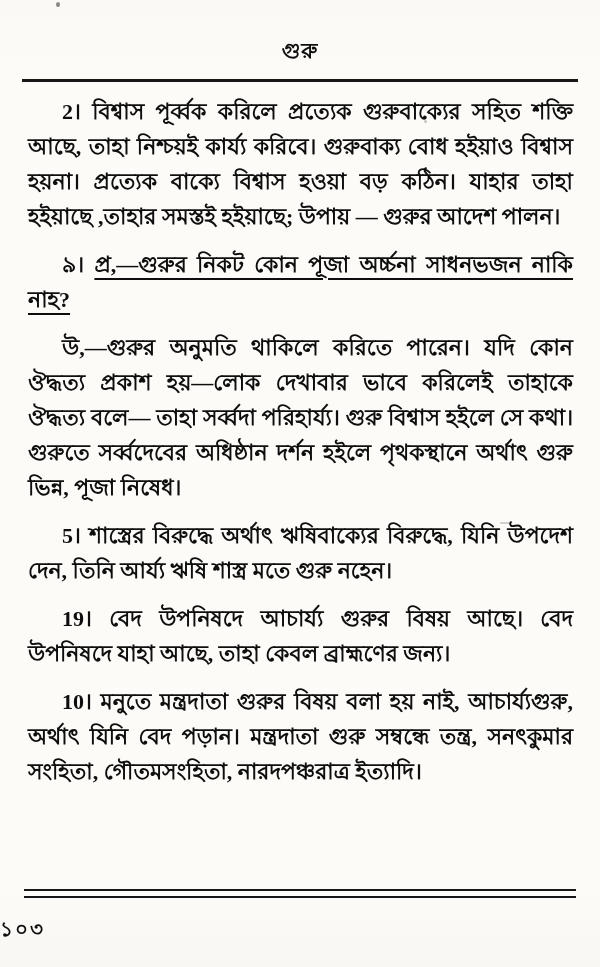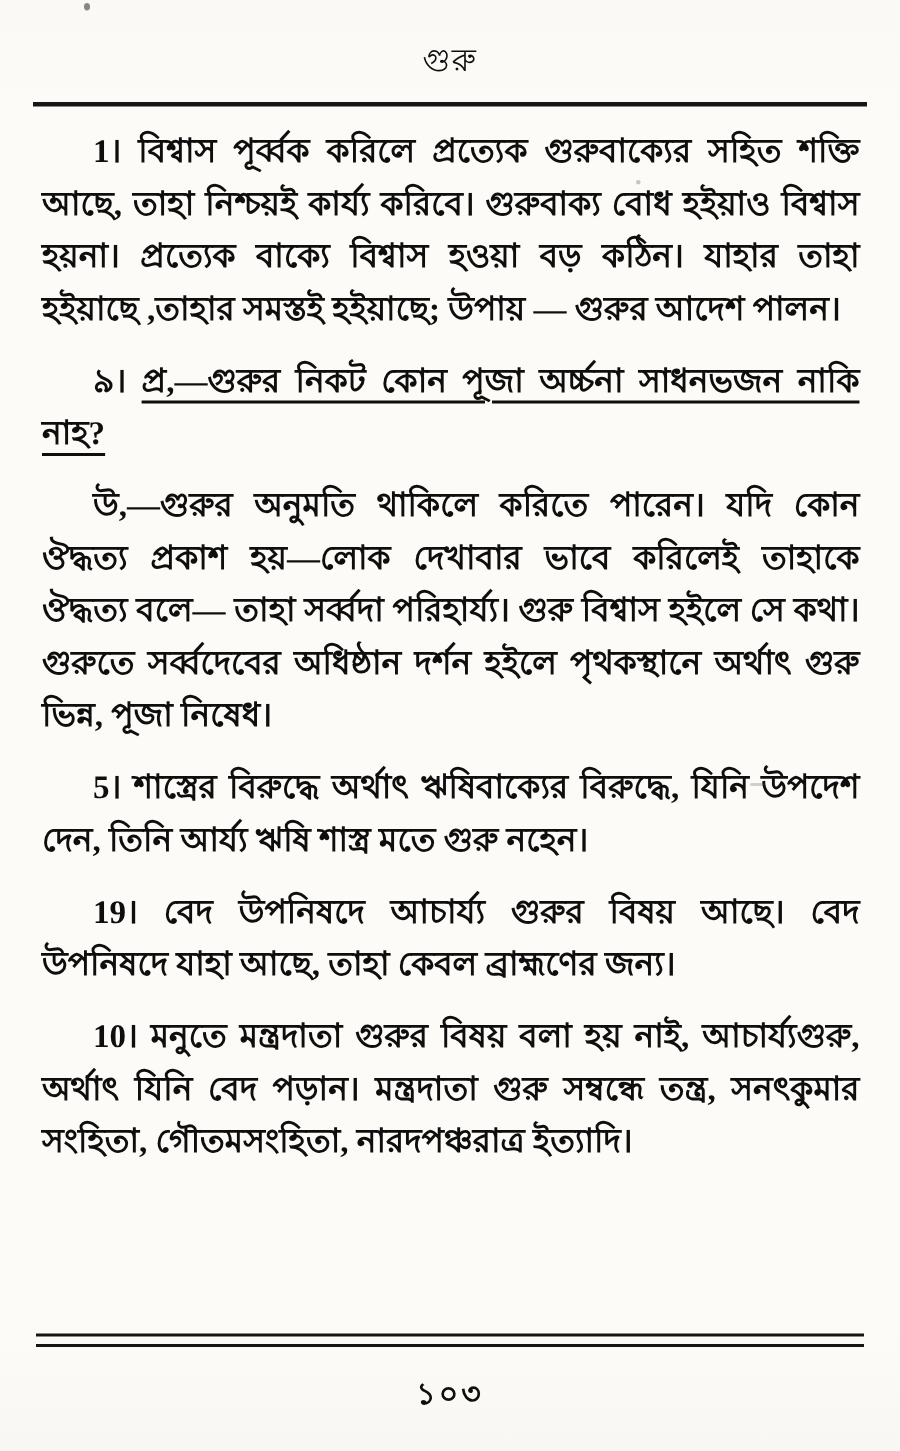--- a/index.html
+++ b/index.html
@@ -11,23 +11,23 @@
   .page {
     position: relative;
     width: 600px; height: 967px;
     background: linear-gradient(180deg, #faf9f5 0%, #fcfbf8 8%, #fcfbf8 92%, #f8f7f3 100%);
     color: #0e0e0e;
     overflow: hidden;
     box-sizing: border-box;
   }
   .running-title {
     text-align: center;
-    padding-top: 24px;
+    padding-top: 35px;
     font-size: 21px;
-    font-weight: 400;
+    font-weight: 700;
     letter-spacing: 1px;
   }
   .header-rule {
     margin: 9px auto 0;
     width: 556px;
     border-top: 3px solid #161616;
   }
   .body-text {
     padding: 12px 27px 0 28px;
     font-size: 22px;
@@ -51,21 +51,20 @@
   }
   .footer-rule {
     margin: 0 auto;
     width: 552px;
     height: 5px;
     border-top: 2px solid #161616;
     border-bottom: 2px solid #161616;
     box-sizing: content-box;
   }
   .page-number {
-    text-align: center;
     margin-top: 16px;
     font-size: 20px;
     font-weight: 700;
     letter-spacing: 2px;
   }
   .speck {
     position: absolute;
     background: #4a4a46;
     border-radius: 50%;
     opacity: 0.65;
@@ -82,21 +81,21 @@
   <div class="speck speck-1"></div>
   <div class="speck speck-2"></div>
   <div class="speck speck-3"></div>
 
   <div>
     <div class="running-title">গুরু</div>
     <div class="header-rule"></div>
   </div>
 
   <div class="body-text">
-    <p>1। বিশ্বাস পূর্ব্বক করিলে প্রত্যেক গুরুবাক্যের সহিত শক্তি আছে, তাহা নিশ্চয়ই কার্য্য করিবে। গুরুবাক্য বোধ হইয়াও বিশ্বাস হয়না। প্রত্যেক বাক্যে বিশ্বাস হওয়া বড় কঠিন। যাহার তাহা হইয়াছে ,তাহার সমস্তই হইয়াছে; উপায় — গুরুর আদেশ পালন।</p>
+    <p>2। বিশ্বাস পূর্ব্বক করিলে প্রত্যেক গুরুবাক্যের সহিত শক্তি আছে, তাহা নিশ্চয়ই কার্য্য করিবে। গুরুবাক্য বোধ হইয়াও বিশ্বাস হয়না। প্রত্যেক বাক্যে বিশ্বাস হওয়া বড় কঠিন। যাহার তাহা হইয়াছে ,তাহার সমস্তই হইয়াছে; উপায় — গুরুর আদেশ পালন।</p>
 
     <p><span>৯। </span><span class="q-underline">প্র,—গুরুর নিকট কোন পূজা অর্চ্চনা  সাধনভজন নাকি নাহ?</span></p>
 
     <p>উ,—গুরুর অনুমতি থাকিলে করিতে পারেন। যদি কোন ঔদ্ধত্য প্রকাশ হয়—লোক দেখাবার ভাবে করিলেই তাহাকে ঔদ্ধত্য বলে— তাহা সর্ব্বদা পরিহার্য্য। গুরু বিশ্বাস হইলে সে কথা। গুরুতে সর্ব্বদেবের অধিষ্ঠান দর্শন হইলে পৃথকস্থানে অর্থাৎ গুরু ভিন্ন, পূজা নিষেধ।</p>
 
     <p>5। শাস্ত্রের বিরুদ্ধে অর্থাৎ ঋষিবাক্যের বিরুদ্ধে, যিনি উপদেশ দেন, তিনি আর্য্য ঋষি শাস্ত্র মতে গুরু নহেন।</p>
 
     <p>19। বেদ উপনিষদে আচার্য্য গুরুর বিষয় আছে। বেদ উপনিষদে যাহা আছে, তাহা কেবল ব্রাহ্মণের জন্য।</p>
 
     <p>10। মনুতে মন্ত্রদাতা গুরুর বিষয় বলা হয় নাই, আচার্য্যগুরু, অর্থাৎ যিনি বেদ পড়ান। মন্ত্রদাতা গুরু সম্বন্ধে তন্ত্র, সনৎকুমার সংহিতা, গৌতমসংহিতা, নারদপঞ্চরাত্র ইত্যাদি।</p>

